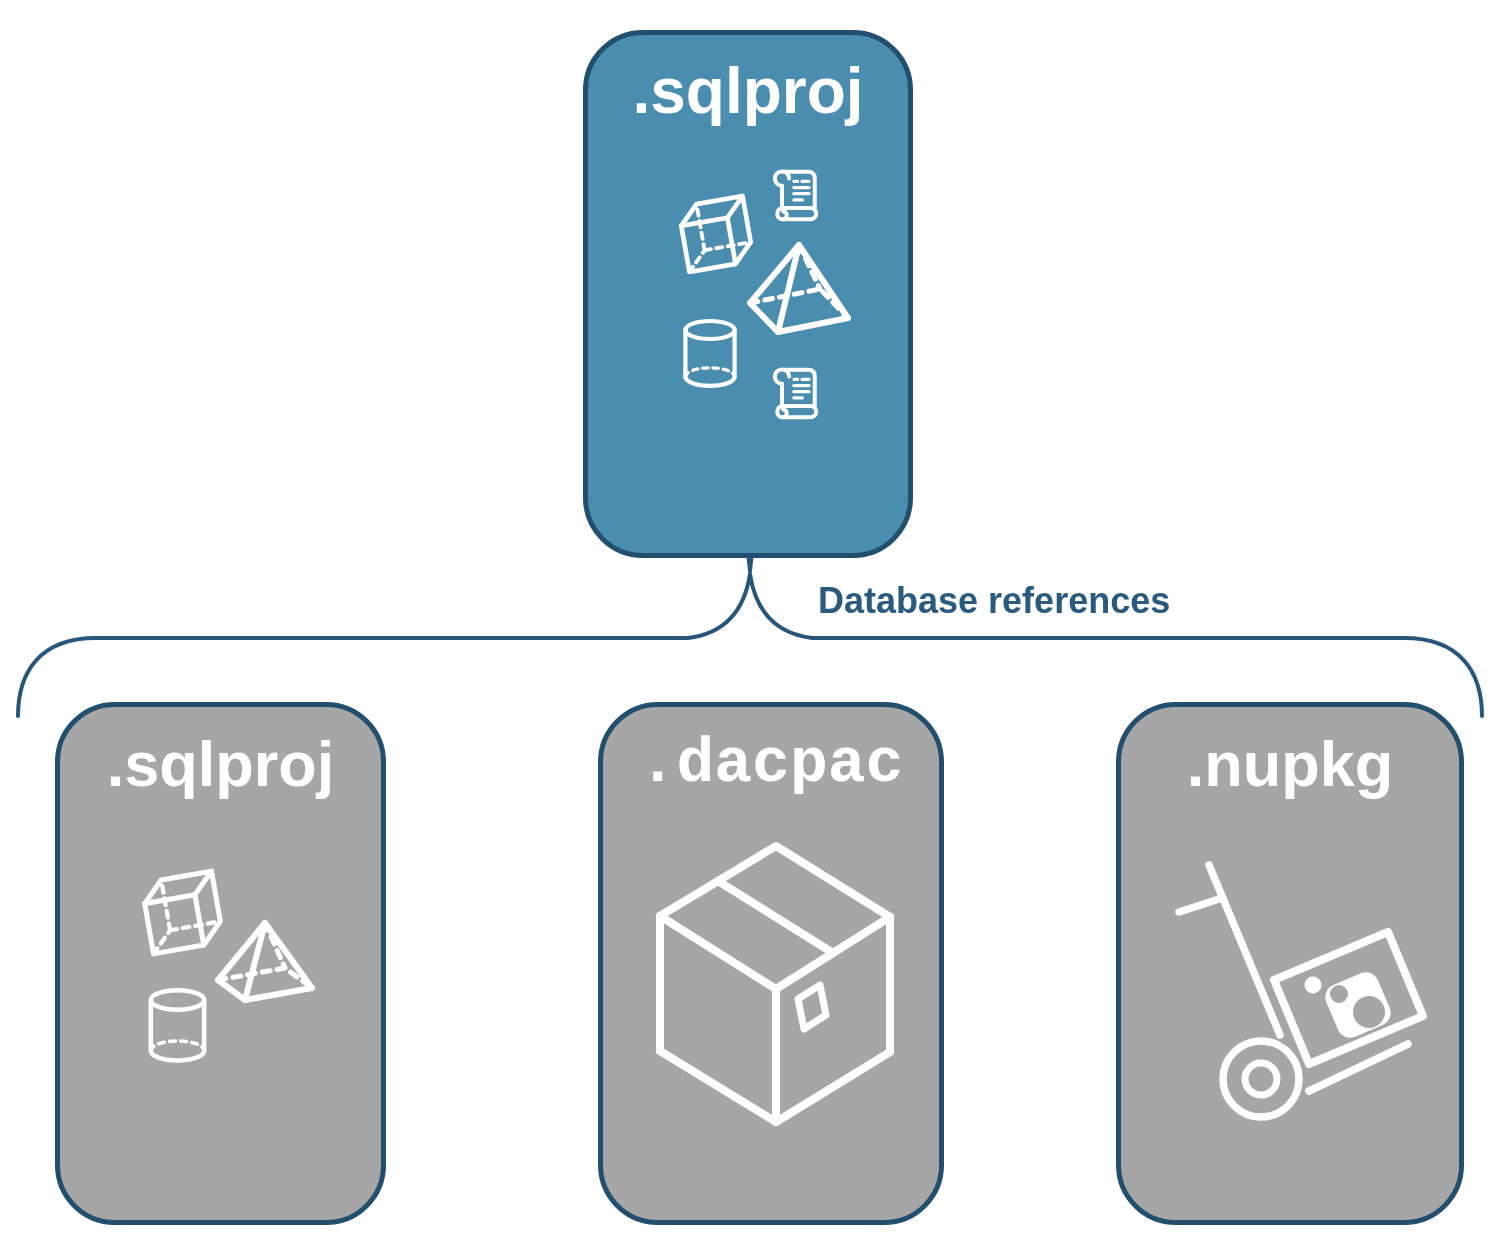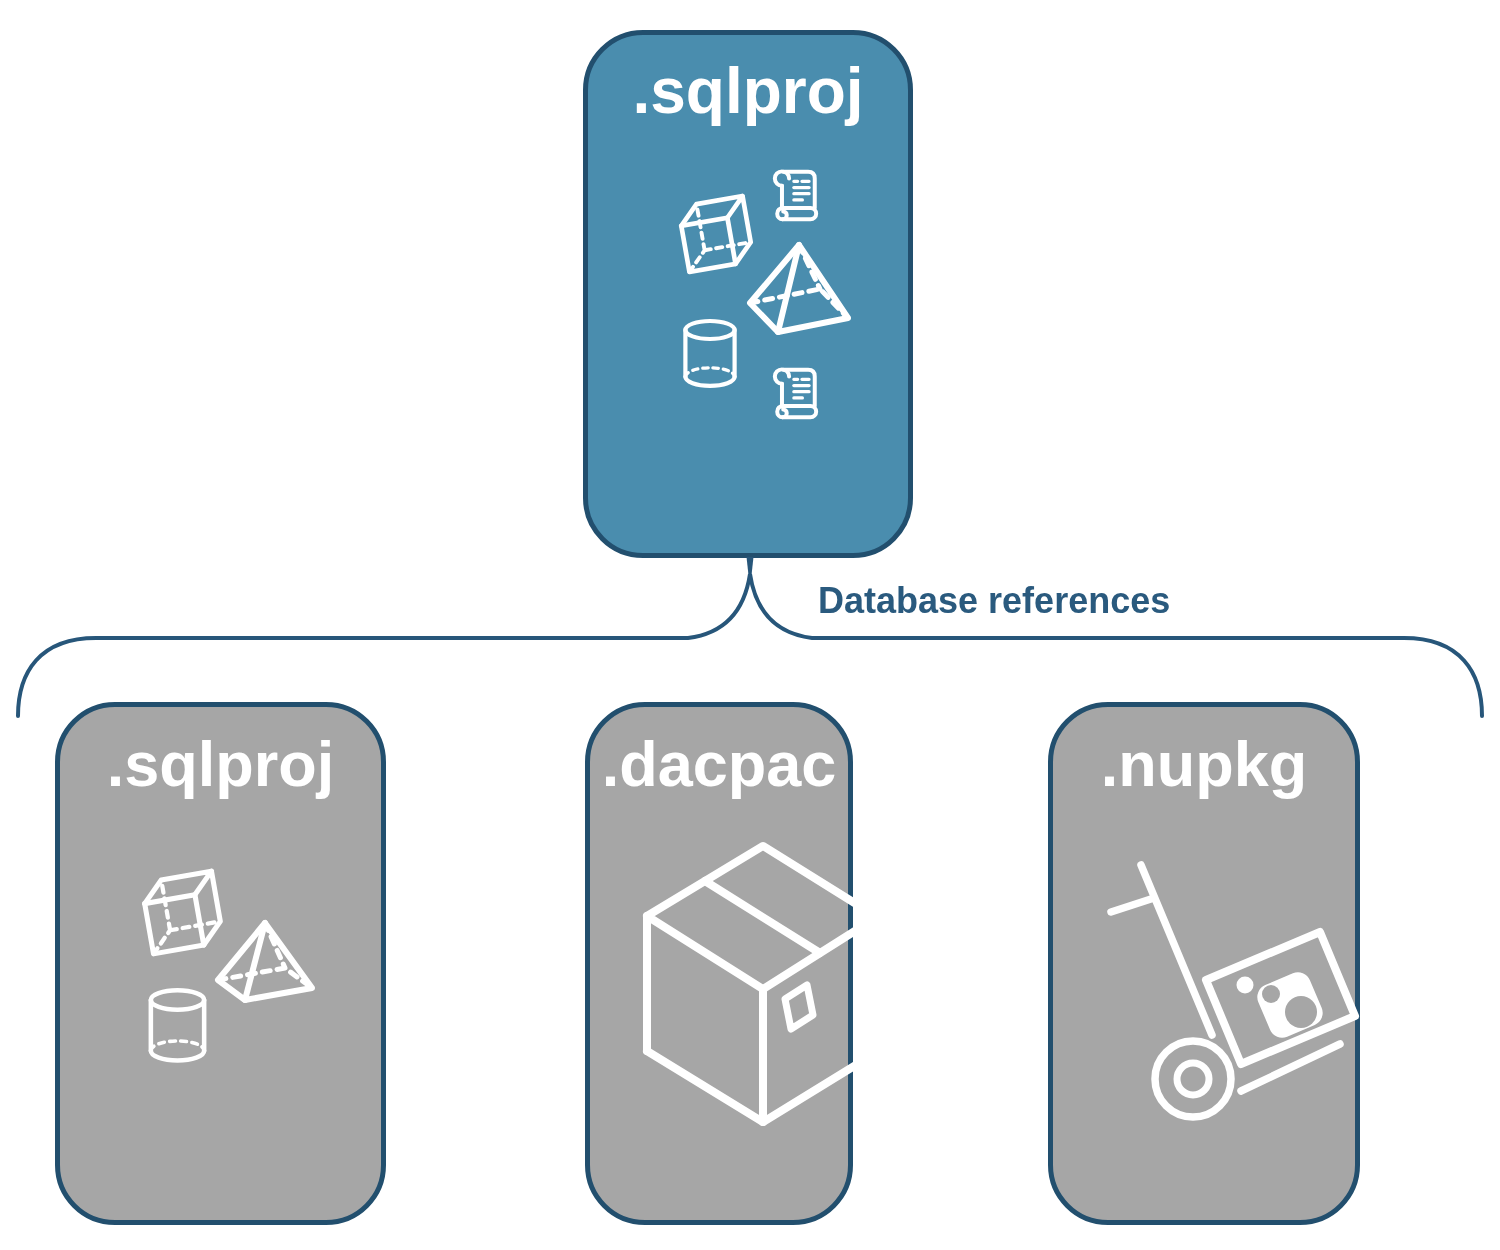--- a/index.html
+++ b/index.html
@@ -7,22 +7,22 @@
     position:relative;width:1500px;height:1250px;background:#ffffff;
     font-family:"Liberation Sans",sans-serif;overflow:hidden;
   }
   .node{
     position:absolute;box-sizing:border-box;border:5px solid #224F6E;
     border-radius:60px;text-align:center;
   }
   .node-root{left:583px;top:30px;width:330px;height:528px;background:#4A8DAE;}
   .node-child{top:702px;width:331px;height:523px;background:#A6A6A6;}
   .node-child1{left:55px;}
-  .node-child2{left:585px;width:268px;}
-  .node-child3{left:1048px;width:312px;}
+  .node-child2{left:598px;width:346px;font-family:Liberation Mono, monospace;}
+  .node-child3{left:1116px;width:348px;}
   .node-title{
     display:block;color:#ffffff;font-weight:bold;letter-spacing:0px;
   }
   .title-root{font-size:64px;line-height:64px;padding-top:24px;}
   .title-child{font-size:63px;line-height:63px;padding-top:26px;}
   .icon-cluster,.icon-single{position:absolute;}
   .connector-overlay{position:absolute;left:0;top:0;width:1500px;height:1250px;pointer-events:none;}
   .connector-label{
     position:absolute;left:818px;top:577px;font-size:36px;line-height:48px;
     font-weight:bold;color:#2A5A7E;white-space:nowrap;

